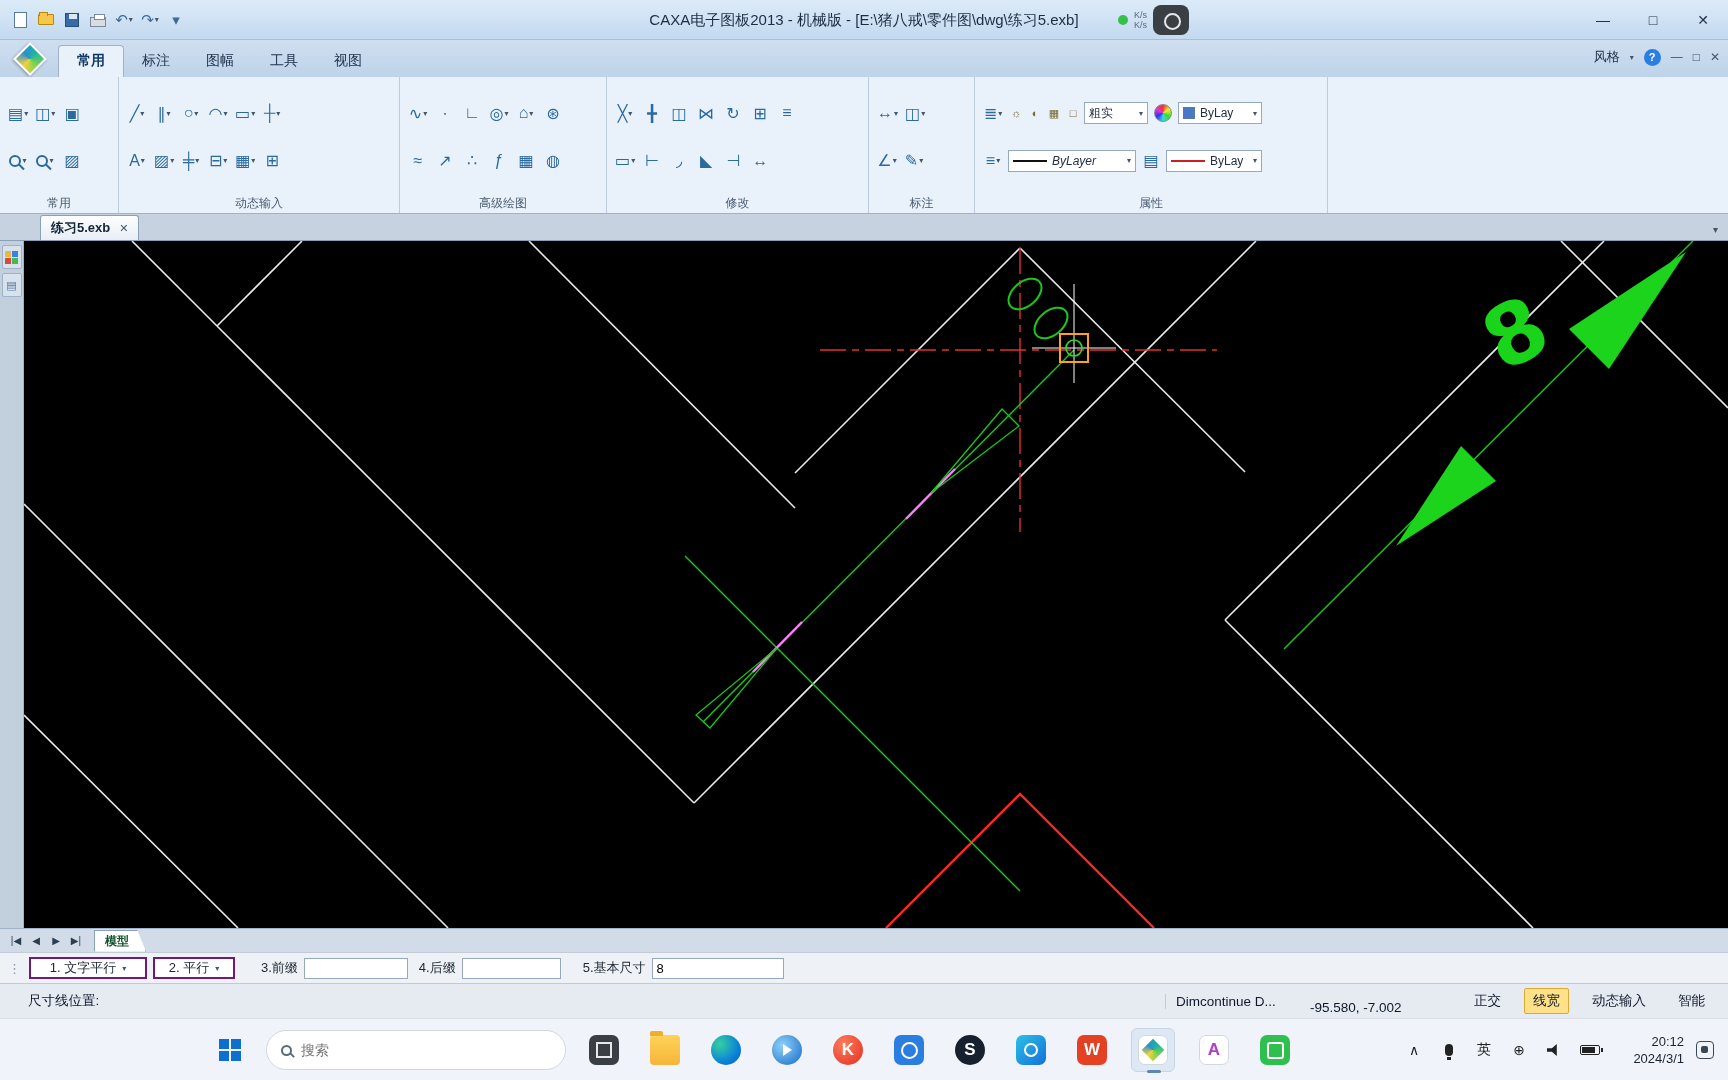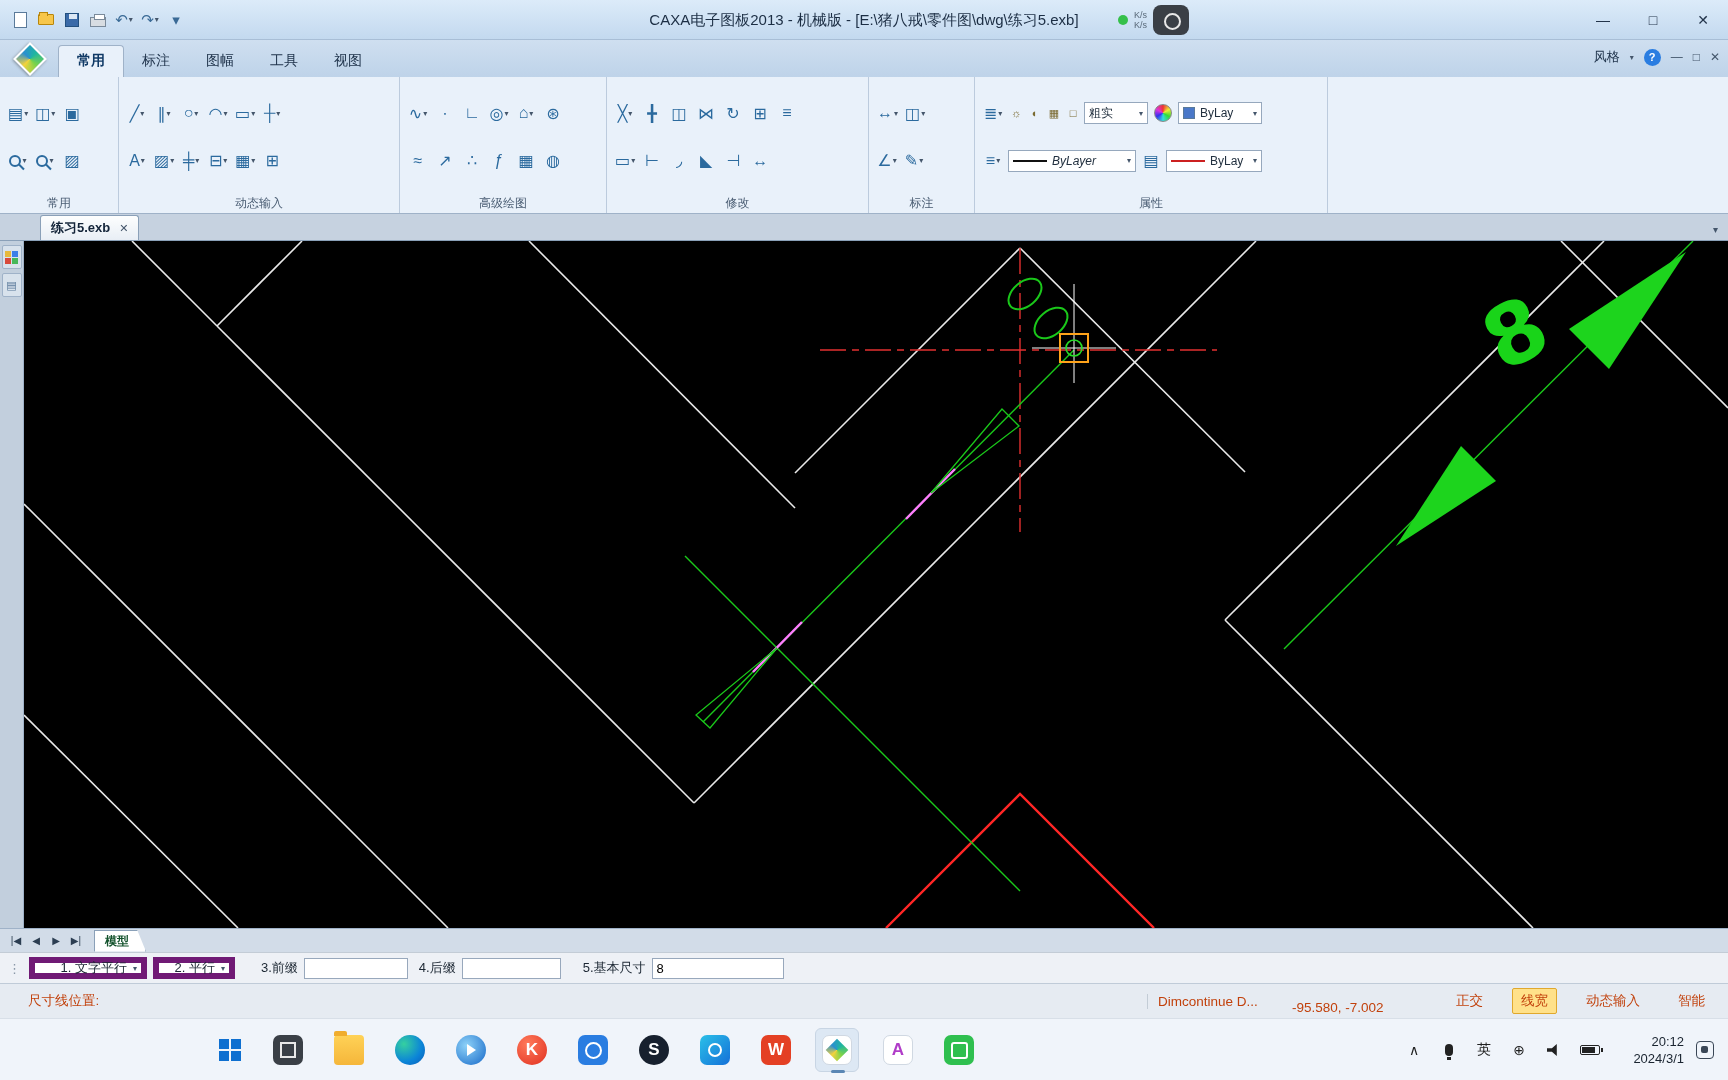--- a/index.html
+++ b/index.html
@@ -86,31 +86,31 @@
     border-top:1px solid #9fb2c8; display:flex; align-items:center; padding-left:6px; font-size:10px; }
   .navbtn { min-width:20px; height:20px; display:flex; align-items:center; justify-content:center; color:#2c3e52; }
   .modeltab { height:22px; background:#fff; border:1px solid #8aa0b8; border-bottom:none; margin-left:8px;
     padding:0 16px 0 10px; font-size:12px; font-weight:bold; color:#14532d; display:flex; align-items:center;
     clip-path:polygon(0 0, calc(100% - 9px) 0, 100% 100%, 0 100%); }
 
   
   .cmdbar { position:absolute; left:0; top:952px; width:1728px; height:31px; background:#eef1f6;
     border-top:1px solid #c3ccd6; display:flex; align-items:center; gap:6px; padding-left:8px; font-size:13px; color:#1c2733; }
   .grip { color:#8a98a8; font-size:13px; margin-right:2px; }
-  .cmdcombo { background:#fff; border:6px solid #701a75; height:22px; display:flex; align-items:center; justify-content:flex-end; padding:0 4px; gap:6px; }
+  .cmdcombo { background:#fff; border:2px solid #701a75; height:22px; display:flex; align-items:center; justify-content:center; padding:0 4px; gap:6px; }
   .cmdinput { height:21px; border:1px solid #98a8bc; background:#fff; padding:0 4px; font-size:13px; font-family:"Liberation Sans","DejaVu Sans",sans-serif; }
 
   
   .statusbar { position:absolute; left:0; top:983px; width:1728px; height:35px; background:#e6ebf2;
-    border-top:1px solid #c0cbd8; display:flex; align-items:center; font-size:13.5px; color:#c2410c; }
+    border-top:1px solid #c0cbd8; display:flex; align-items:center; font-size:13.5px; color:#0f172a; }
   .sprompt { margin-left:28px; }
   .sspacer { flex:1; }
   .secho { width:145px; border-left:1px solid #c3ccd6; padding-left:10px; }
   .scoords { width:155px;margin-top:12px; }
-  .stoggles { display:flex; gap:20px; margin-right:14px; }
+  .stoggles { display:flex; gap:14px; margin-right:14px; }
   .stog { padding:3px 8px; border:1px solid transparent; border-radius:2px; }
   .stog.active { background:#ffe18a; border-color:#e0a82e; }
 
   
   .taskbar { position:absolute; left:0; top:1018px; width:1728px; height:62px; background:#f0f4fa; border-top:1px solid #d8dfe8; }
   .tbcenter { position:absolute; left:210px; top:0; height:62px; display:flex; align-items:center; gap:16px; }
   .startbtn { width:40px; height:40px; display:flex; align-items:center; justify-content:center; border-radius:6px; }
   .winlogo { display:grid; grid-template-columns:10px 10px; grid-template-rows:10px 10px; gap:2px; }
   .winlogo i { background:#0e6fd0; display:block; }
   .tbsearch { width:300px; height:40px; background:#fff; border:1px solid #d0d8e2; border-radius:20px;
@@ -603,20 +603,24 @@
 <div class="taskbar">
   <div class="tbcenter">
     <div class="startbtn">
       <span class="winlogo">
           <i></i>
           <i></i>
           <i></i>
           <i></i>
         </span>
     </div>
+    <div class="tbsearch">
+      <span class="smag"></span>
+      <input placeholder="搜索" style="">
+    </div>
     <div class="tbapps" id="tbapps">
         <div class="tbapp">
           <div class="appic app-dark"></div>
         </div>
         <div class="tbapp">
           <div class="appic app-folder"></div>
         </div>
         <div class="tbapp">
           <div class="appic app-edge"></div>
         </div>

